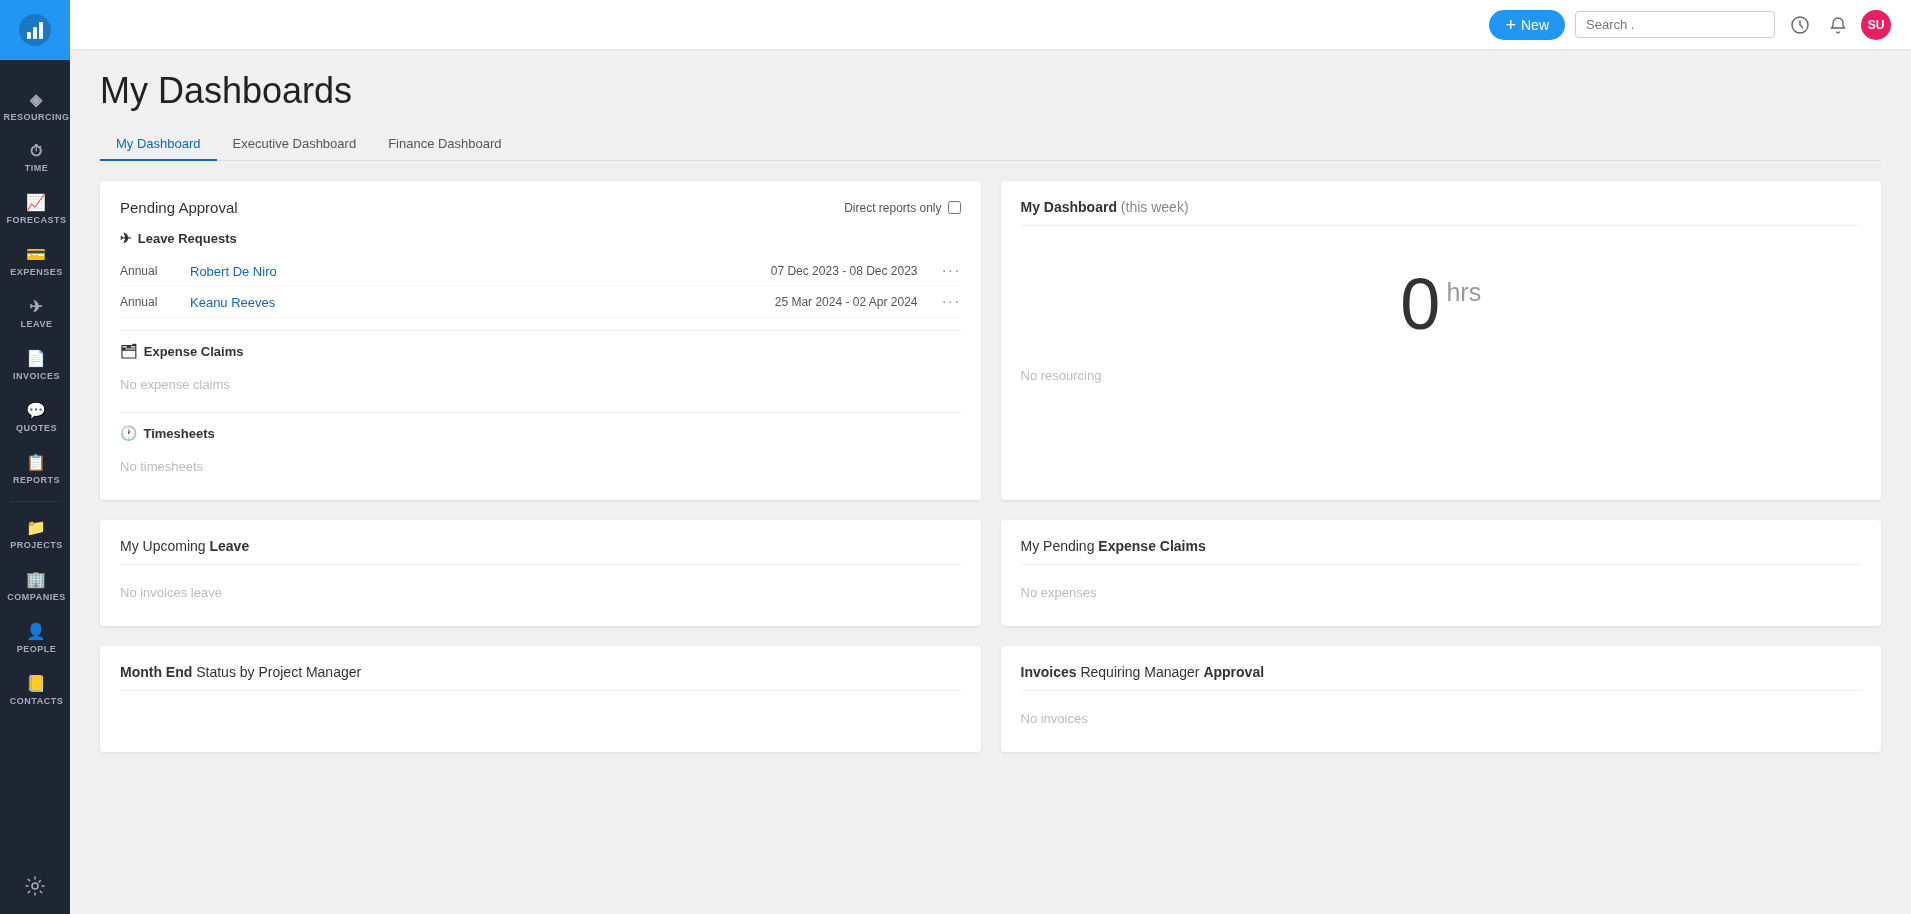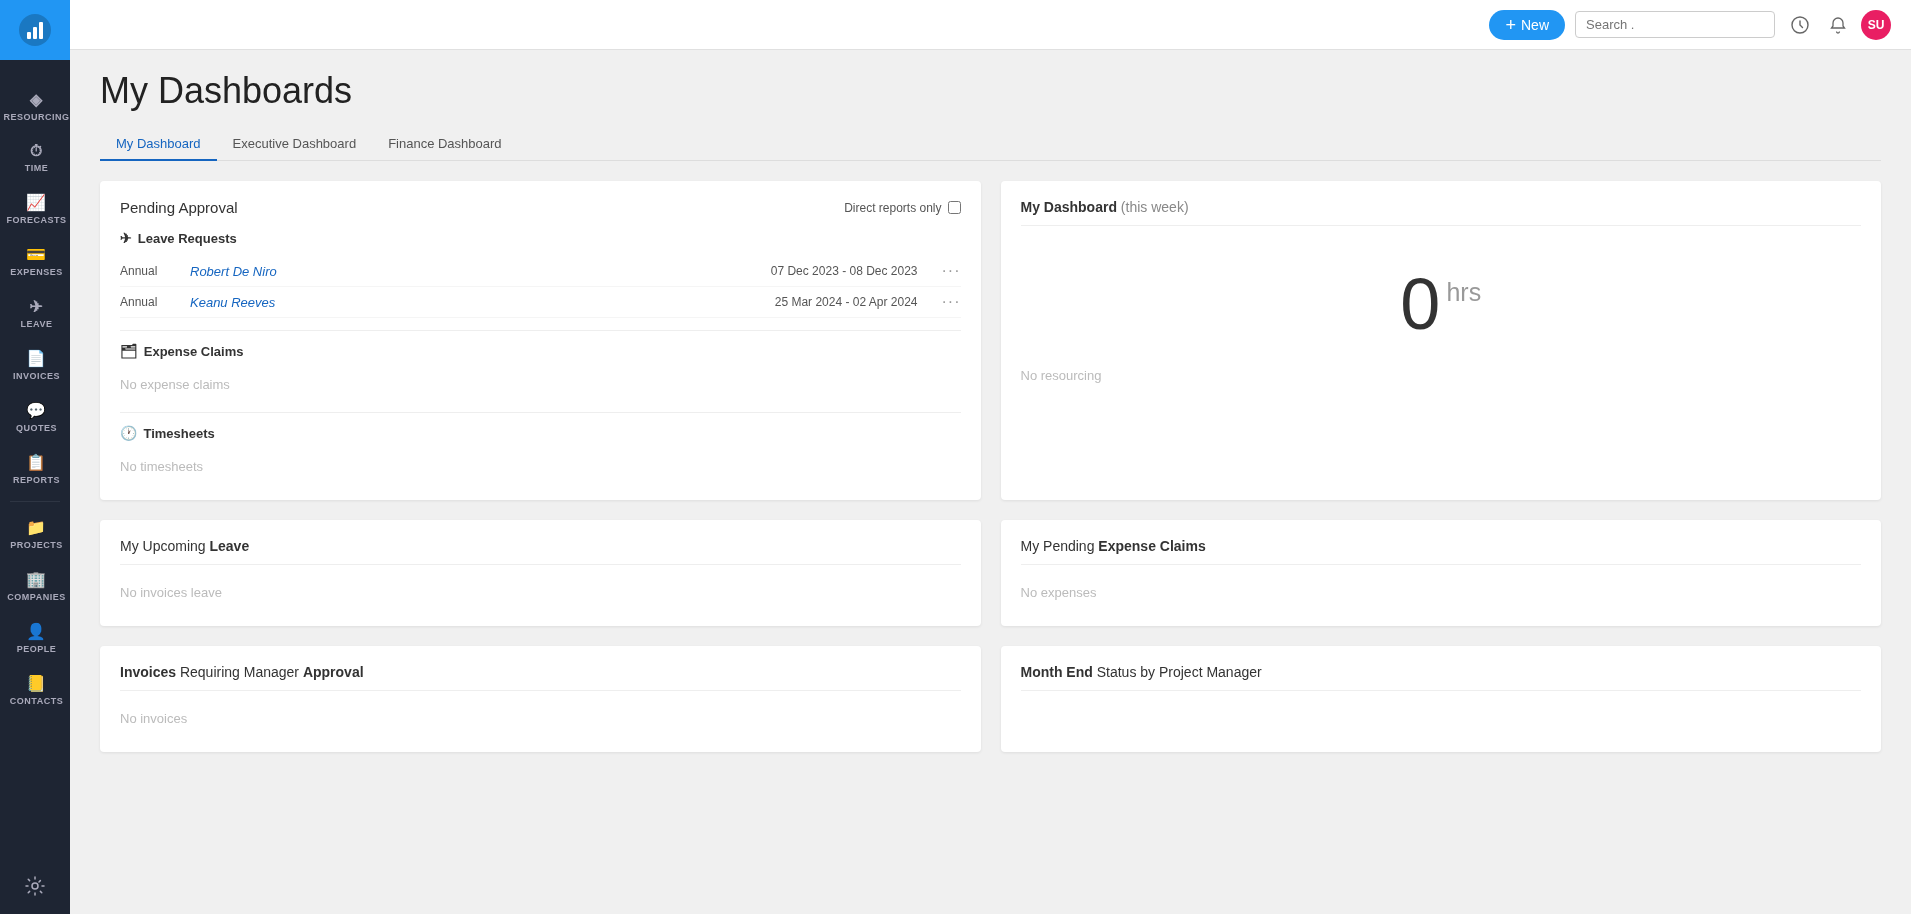--- a/index.html
+++ b/index.html
@@ -231,21 +231,21 @@
 
     .leave-row {
       display: flex;
       align-items: center;
       font-size: 13px;
       color: #333;
       padding: 6px 0;
       border-bottom: 1px solid #f5f5f5;
     }
     .leave-row .leave-type { width: 70px; color: #555; font-size: 12px; }
-    .leave-row .leave-name { flex: 1; color: #1565c0; font-style: italic; }
+    .leave-row .leave-name { flex: 1; color: #1565c0; }
     .leave-row .leave-dates { color: #555; font-size: 12px; margin-right: 24px; }
     .leave-row .leave-menu { color: #999; cursor: pointer; font-size: 16px; letter-spacing: 1px; }
 
     .no-data { color: #bbb; font-size: 13px; padding: 8px 0; }
 
     .section-divider { border: none; border-top: 1px solid #eee; margin: 12px 0; }
 
     
     .resourcing-hours {
       display: flex;
@@ -453,29 +453,29 @@
       <div class="card">
         <div class="card-title">
           <span>My Pending</span>
           <strong>Expense Claims</strong>
         </div>
         <div class="no-data">No expenses</div>
       </div>
 
       <div class="card">
         <div class="card-title">
+          <strong>Month End</strong>
+          <span>Status by Project Manager</span>
+        </div>
+      </div>
+
+      <div class="card">
+        <div class="card-title">
           <strong>Invoices</strong>
           <span>Requiring Manager</span>
           <strong>Approval</strong>
         </div>
         <div class="no-data">No invoices</div>
       </div>
 
-      <div class="card">
-        <div class="card-title">
-          <strong>Month End</strong>
-          <span>Status by Project Manager</span>
-        </div>
-      </div>
-
     </div>
   </div>
 </div>
 
 </body></html>

